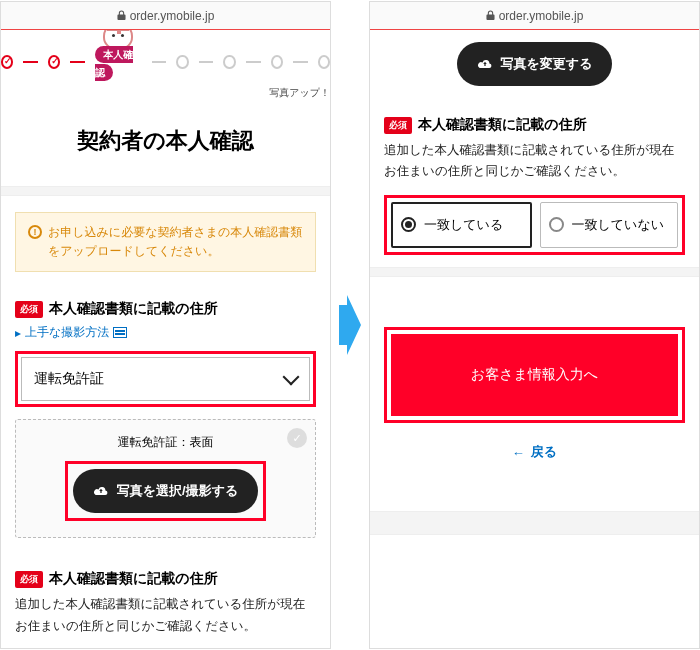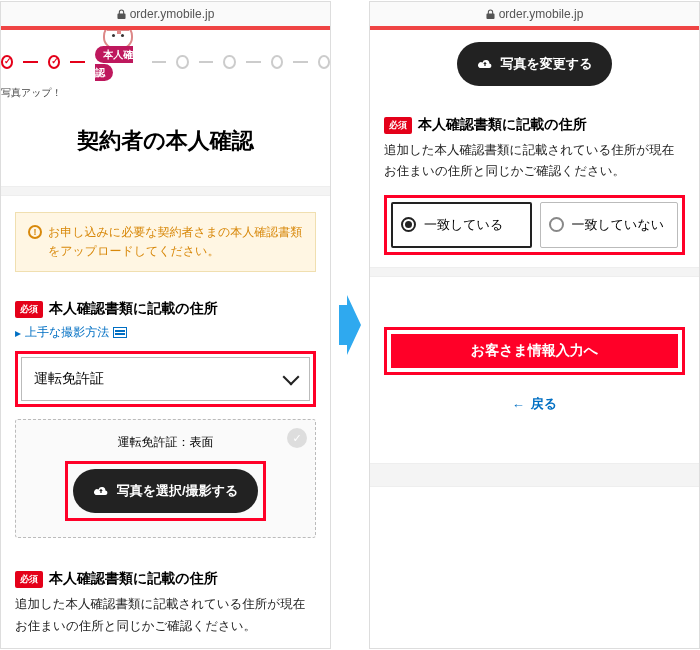--- a/index.html
+++ b/index.html
@@ -1,35 +1,35 @@
 <!DOCTYPE html>
 <html><head>
 <meta charset="utf-8">
 <style>
 *{box-sizing:border-box;margin:0;padding:0;font-family:-apple-system,BlinkMacSystemFont,"Hiragino Sans","Hiragino Kaku Gothic ProN",Meiryo,sans-serif}
 body{background:#fff;width:700px;height:650px;overflow:hidden;position:relative}
 .stage{display:flex;align-items:center;gap:8px;height:650px}
 .phone{width:335px;height:648px;border:1px solid #ddd;background:#fff;position:relative;overflow:hidden}
-.urlbar{height:28px;display:flex;align-items:center;justify-content:center;gap:4px;font-size:12px;color:#555;background:#fafafa;border-bottom:4px solid #ef4444}
+.urlbar{height:28px;display:flex;align-items:center;justify-content:center;gap:4px;font-size:12px;color:#555;background:#fafafa;border-bottom:1px solid #ef4444}
 .lock{width:9px;height:11px;display:inline-block}
 .progress{display:flex;align-items:center;justify-content:center;gap:10px;padding:14px 0 4px;position:relative}
 .dot{width:14px;height:14px;border-radius:50%;border:2px solid #ccc;position:relative}
 .dot.done{border-color:#e40019;background:#fff}
 .dot.done::after{content:"✓";color:#e40019;font-size:9px;position:absolute;top:-1px;left:1px;font-weight:bold}
 .line{width:18px;height:2px;background:#ccc}
 .line.done{background:#e40019}
 .badge{background:#be185d;color:#fff;font-size:10px;padding:3px 8px;border-radius:10px;font-weight:bold;position:relative}
 .mascot{width:30px;height:28px;background:#fff;border:2px solid #d88;border-radius:50% 50% 45% 45%;position:absolute;top:-22px;left:50%;transform:translateX(-50%);overflow:hidden}
 .mascot::before,.mascot::after{content:"";position:absolute;width:8px;height:8px;background:#fff;border:2px solid #d88;border-radius:50% 50% 0 0;top:-5px}
 .mascot::before{left:2px}.mascot::after{right:2px}
 .mascot-face{position:absolute;top:8px;left:3px;right:3px;height:12px}
 .mascot-face::before,.mascot-face::after{content:"";position:absolute;width:3px;height:3px;background:#333;border-radius:50%;top:2px}
 .mascot-face::before{left:4px}.mascot-face::after{right:4px}
 .mascot-stripe{position:absolute;top:0;left:45%;width:4px;height:10px;background:#d88}
-.subt{text-align:left;font-size:10px;color:#444;margin-top:2px}
+.subt{text-align:right;font-size:10px;color:#444;margin-top:2px}
 .content{padding:0;overflow-y:auto;height:calc(100% - 28px)}
 .h1{font-size:22px;font-weight:bold;text-align:center;padding:26px 0 30px;background:#fff}
 .divider{height:10px;background:#f4f4f4;border-top:1px solid #eee;border-bottom:1px solid #eee}
 .notice{background:#fff6e3;border:1px solid #f0dfb0;margin:16px 14px;padding:10px 12px;font-size:12px;color:#d8880a;line-height:1.6;display:flex;gap:6px}
 .notice-ico{flex:none;width:14px;height:14px;border-radius:50%;border:2px solid #d8880a;color:#d8880a;font-size:9px;font-weight:bold;display:flex;align-items:center;justify-content:center;margin-top:2px}
 .section{padding:12px 14px}
 .sec-head{display:flex;align-items:center;gap:6px;margin-bottom:6px}
 .req{background:#e40019;color:#fff;font-size:9px;padding:2px 5px;border-radius:2px;font-weight:bold}
 .sec-title{font-size:14px;font-weight:bold}
 .tiplink{color:#006fc3;font-size:12px;display:flex;align-items:center;gap:4px;margin:6px 0 10px}
@@ -47,21 +47,21 @@
 .cloud svg{display:block}
 .hilite-btn{border:3px solid #ff0028;padding:5px;display:inline-block}
 .desc{font-size:12.5px;line-height:1.7;color:#222;margin:6px 0 12px}
 .radio-row{display:flex;gap:8px}
 .radio-row.hilite2{border:3px solid #ff0028;padding:4px}
 .radio{flex:1;border:1px solid #bbb;border-radius:2px;padding:12px 8px;font-size:13px;display:flex;align-items:center;gap:8px;background:#fff;cursor:pointer}
 .radio.sel{border:2px solid #222}
 .rdot{width:15px;height:15px;border:2px solid #888;border-radius:50%;display:flex;align-items:center;justify-content:center;flex:none}
 .radio.sel .rdot{border-color:#222}
 .radio.sel .rdot::after{content:"";width:7px;height:7px;background:#222;border-radius:50%}
-.btn-red{background:#ff0028;color:#fff;border:none;width:100%;padding:8px;font-size:14px;font-weight:bold;cursor:pointer}
+.btn-red{background:#ff0028;color:#fff;border:none;width:100%;padding:32px;font-size:14px;font-weight:normal;cursor:pointer}
 .hilite-red{border:3px solid #ff0028;padding:4px;margin:0 14px}
 .back{text-align:center;padding:20px;color:#006fc3;font-size:13px;font-weight:bold}
 .back .arr{margin-right:6px}
 .spacer{height:50px}
 .arrow{width:22px;flex:none;display:flex;align-items:center;justify-content:center}
 .arrow svg{display:block}
 .phone2-top{padding:12px 0 18px;text-align:center}
 </style>
 </head>
 <body>

